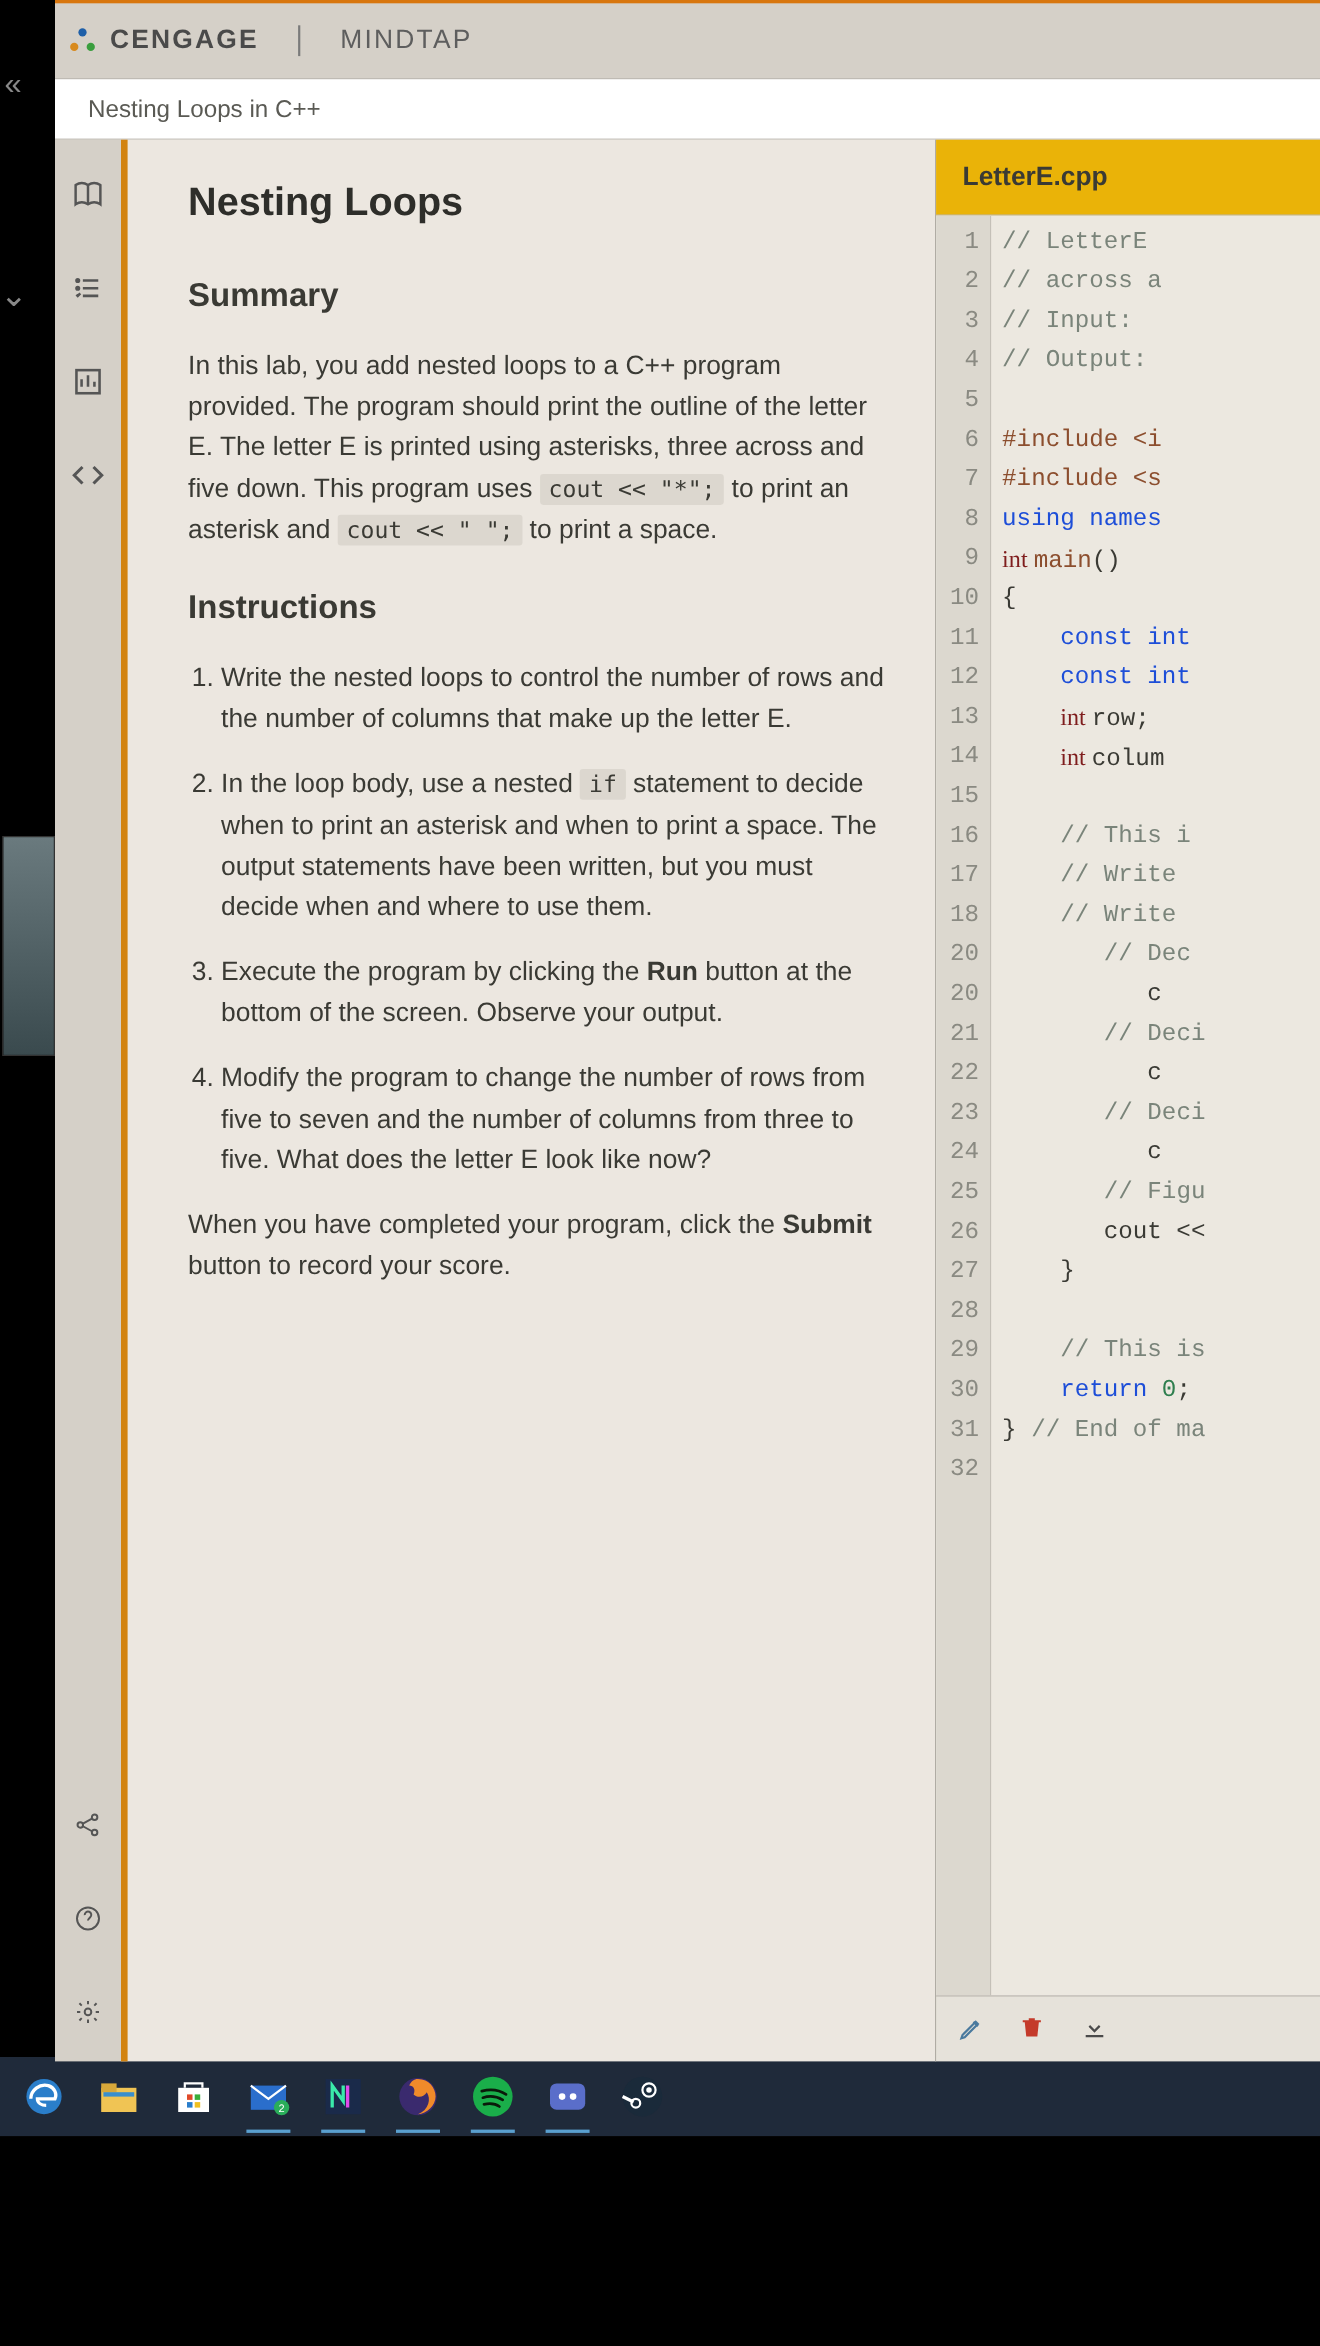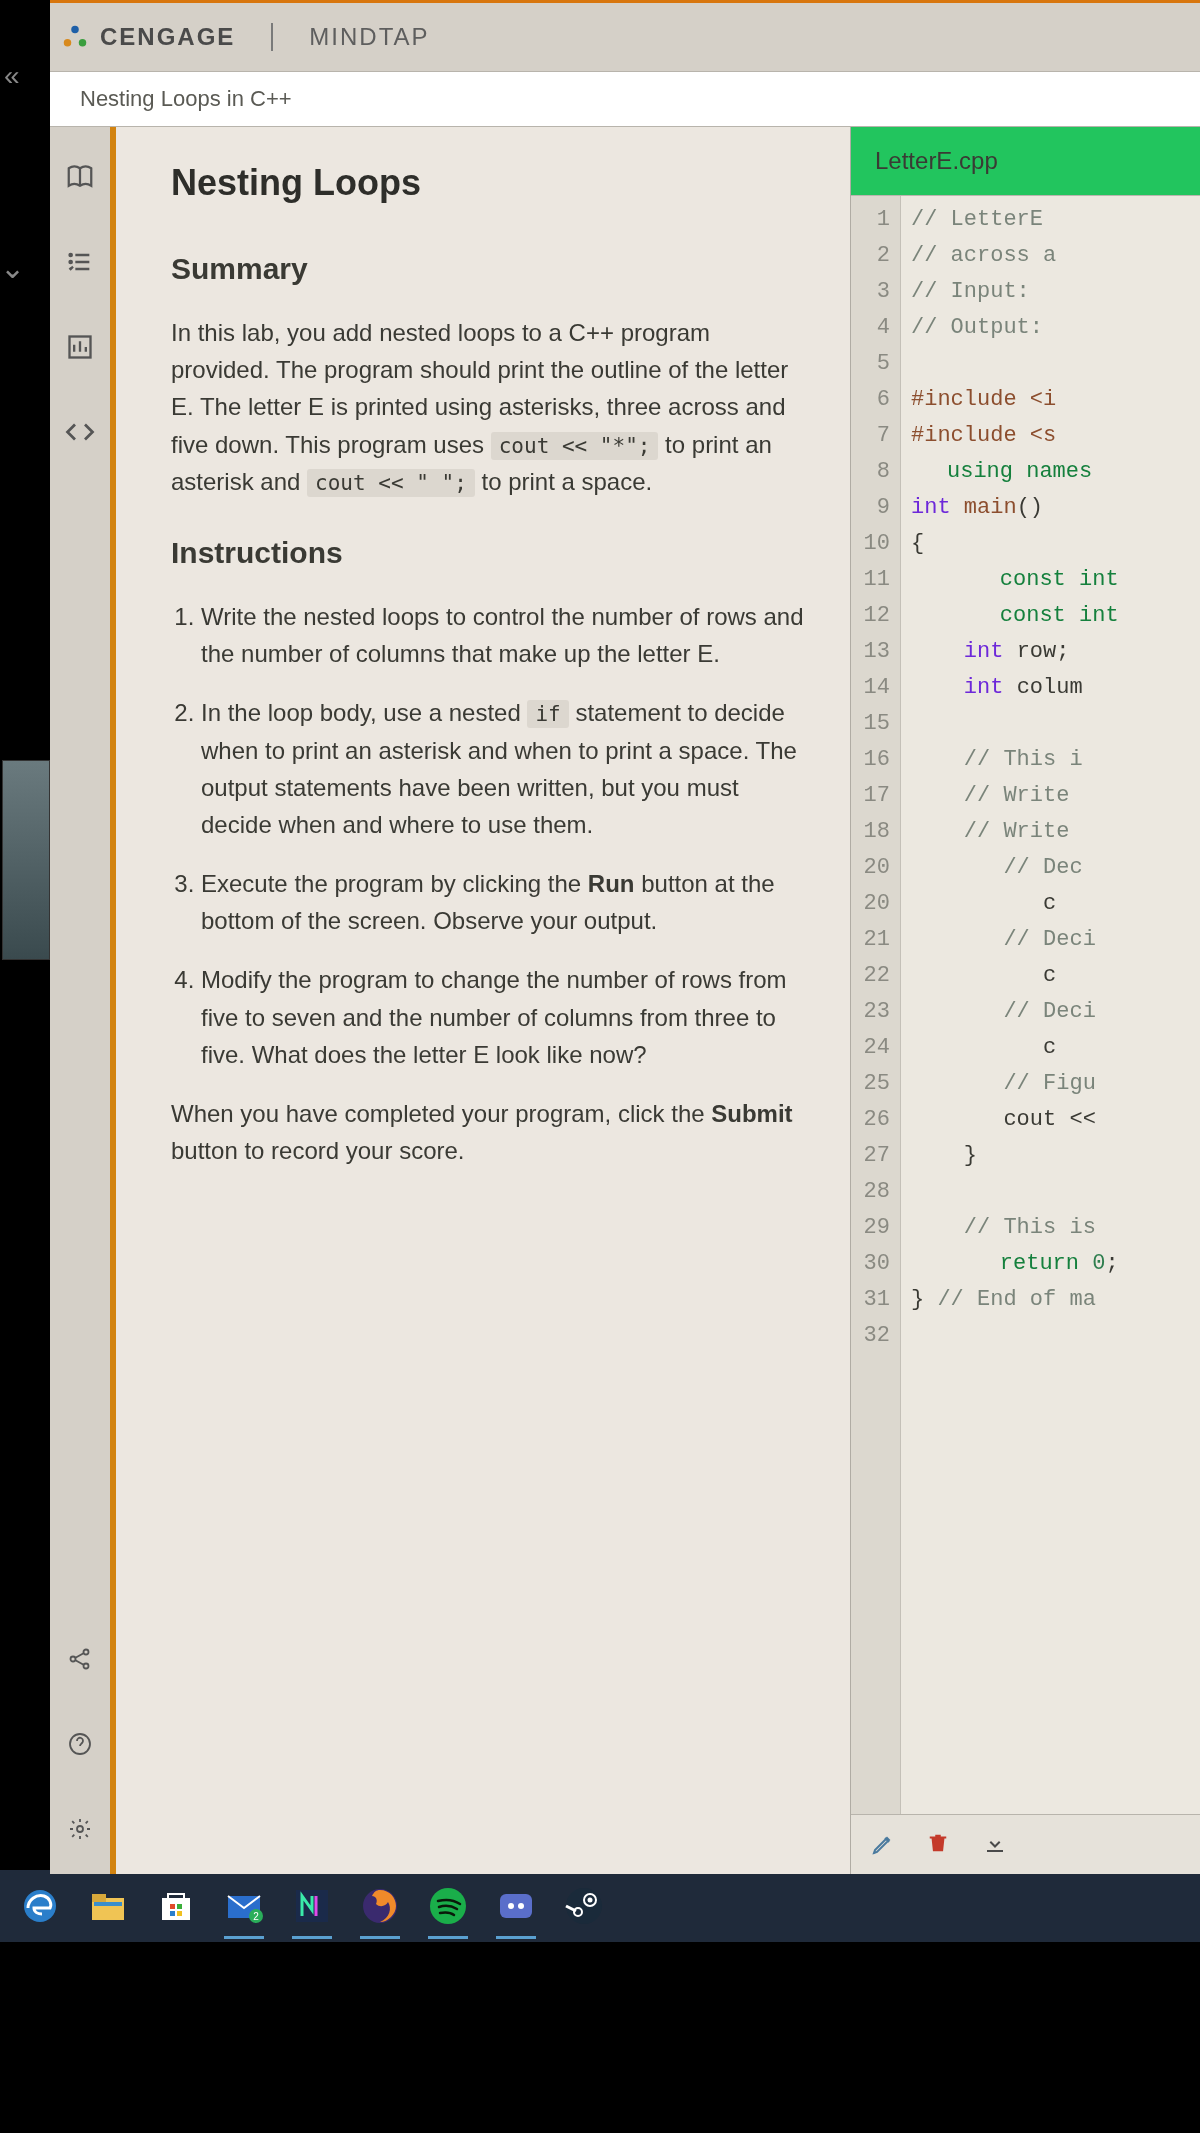--- a/index.html
+++ b/index.html
@@ -79,25 +79,25 @@
 .content-pane li { margin-bottom: 22px; }
 code { background: #dcd7cf; padding: 2px 8px; border-radius: 3px; font-family: Consolas, monospace; font-size: 21px; color: #3a3a34;}
 .editor-pane {
   width: 350px;
   background: #e6e2da;
   border-left: 1px solid #b0aca4;
   display: flex;
   flex-direction: column;
 }
 .file-tab {
-  background: #22c55e;
+  background: #eab308;
   border-bottom: 1px solid #bab6ae;
   padding: 20px 24px;
   font-size: 24px;
-  font-weight: 400;
+  font-weight: 700;
   color: #3a3a34;
 }
 .code-area {
   flex: 1;
   display: flex;
   font-family: Consolas, "Courier New", monospace;
   font-size: 22px;
   overflow: hidden;
   background: #ece8e0;
 }
@@ -107,22 +107,22 @@
   color: #8a8a82;
   text-align: right;
   padding: 6px 10px 6px 4px;
   border-right: 1px solid #c4c0b8;
 }
 .gutter div { height: 36px; line-height: 36px; }
 .codelines { padding: 6px 0 6px 10px; white-space: pre; color: #3a3a34; overflow: hidden;}
 .codelines div { height: 36px; line-height: 36px; }
 .tk-comm { color: #7a847a; }
 .tk-pre { color: #8c4e2e; }
-.tk-kw { color: #15803d; margin-left: 36px; }
-.tk-type { color: #6d28d9; }
+.tk-kw { color: #1d4ed8; }
+.tk-type { color: #7f1d1d; font-family: Liberation Serif, serif; }
 .tk-func { color: #8c4e2e; }
 .tk-num { color: #2e7e4e; }
 .code-toolbar {
   height: 60px;
   border-top: 1px solid #b8b4ac;
   display: flex;
   align-items: center;
   gap: 30px;
   padding-left: 20px;
 }

